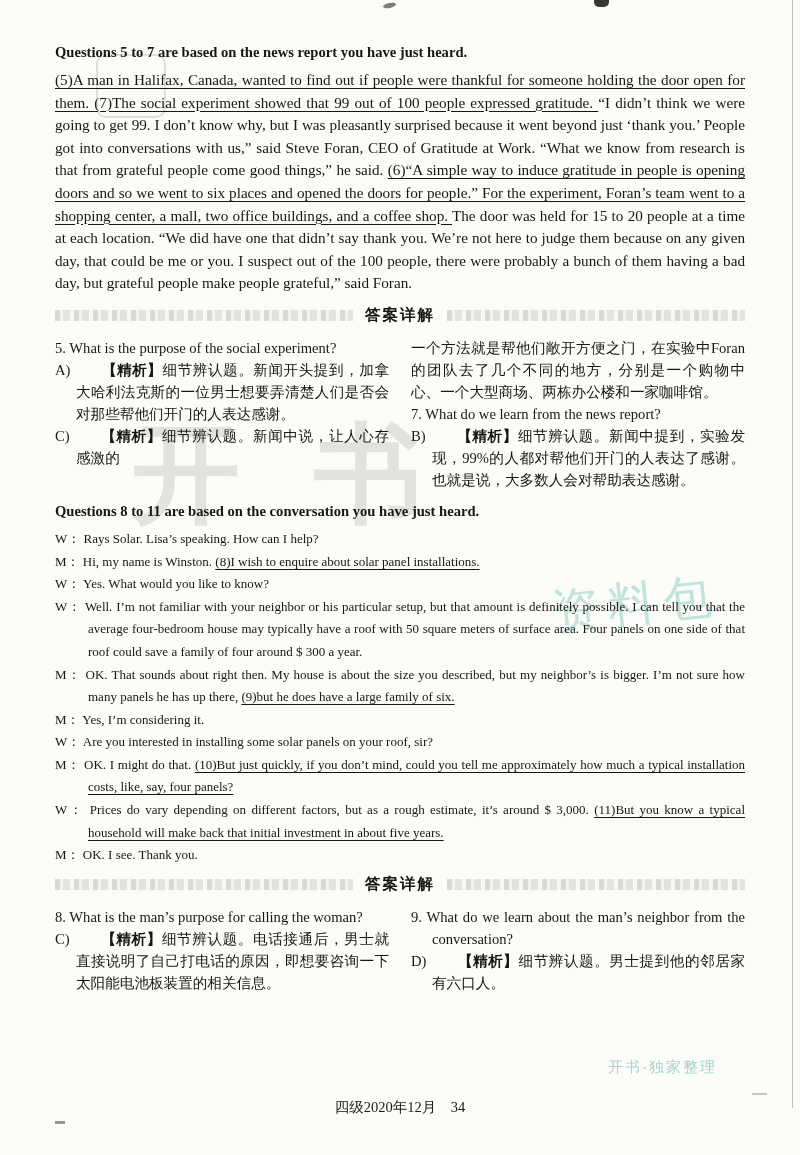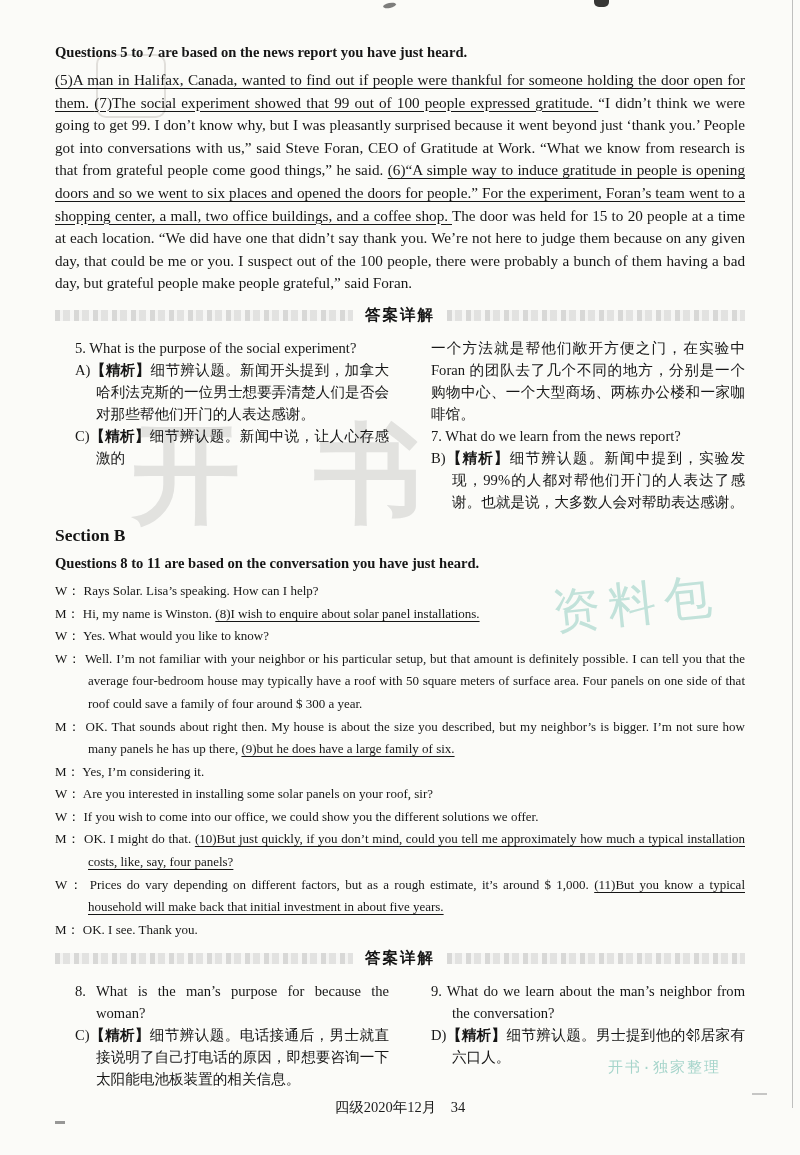--- a/index.html
+++ b/index.html
@@ -7,46 +7,46 @@
         font-family:"Liberation Serif","DejaVu Serif",serif;color:#161616;overflow:hidden;}
   .content{position:absolute;left:55px;top:42px;width:690px;}
   .bold-intro{font-weight:bold;font-size:14.6px;line-height:20px;margin:0 0 7px 0;}
   .news{font-size:15.2px;line-height:22.6px;text-align:justify;margin:0 0 10px 0;}
   .u{text-decoration:underline;text-underline-offset:3px;text-decoration-thickness:1px;}
   .band{display:flex;align-items:center;margin:7px 0 11px 0;}
   .band .strip{flex:1;height:11px;opacity:.5;
       background:repeating-linear-gradient(90deg,#b5b5b5 0 5px,#ececec 5px 8px,#c9c9c9 8px 15px,#f2f2f2 15px 19px);}
   .band .label{font-weight:bold;font-size:15.5px;padding:0 12px;letter-spacing:2px;}
   .cols{display:flex;gap:22px;font-size:14.6px;line-height:22px;text-align:justify;margin-bottom:10px;}
-  .col{flex:1;min-width:0;margin-left:20px;}
+  .col{flex:1;min-width:0;}
   .hang{padding-left:21px;text-indent:-21px;}
   .cont{padding-left:0;}
   .secb{font-weight:bold;font-size:17.5px;margin:12px 0 7px 0;}
   .dialogue{margin-top:2px;margin-bottom:4px;}
   .dl{padding-left:33px;text-indent:-33px;font-size:13px;line-height:22.6px;text-align:justify;margin:0;}
   .footer{position:absolute;left:0;right:0;top:1098px;text-align:center;font-size:14.5px;color:#1b1b1b;}
   
   .wm{position:absolute;pointer-events:none;white-space:nowrap;}
   .wm-gray{left:132px;top:402px;font-size:108px;font-weight:bold;letter-spacing:22px;
            color:rgba(135,135,135,.22);font-family:Liberation Sans, sans-serif;}
   .wm-teal1{left:552px;top:572px;font-size:48px;letter-spacing:8px;color:rgba(47,160,141,.28);
             transform:rotate(-6deg);font-family:"DejaVu Sans",sans-serif;}
   .wm-teal2{left:608px;top:1058px;font-size:15px;letter-spacing:2px;color:rgba(47,160,141,.42);
-            font-family:Liberation Mono, monospace;}
+            font-family:Liberation Sans, sans-serif;}
   
   .edge-right{position:absolute;right:7px;top:0;width:1px;height:1108px;background:#8e8e8e;opacity:.55;}
   .smudge-a{position:absolute;left:594px;top:0;width:15px;height:7px;background:#141414;
             border-radius:0 0 5px 5px;opacity:.85;}
   .smudge-b{position:absolute;left:383px;top:3px;width:13px;height:5px;background:#2a2a2a;
             border-radius:50%;opacity:.6;transform:rotate(-12deg);}
   .stamp{position:absolute;left:96px;top:54px;width:66px;height:60px;border:2px solid #a59e98;
          border-radius:10px;opacity:.3;}
   .corner-bl{position:absolute;left:55px;top:1121px;width:10px;height:3px;background:#333;opacity:.5;}
   .corner-br{position:absolute;left:752px;top:1093px;width:15px;height:2px;background:#777;opacity:.4;}
-  b{font-weight:bold;}
+  b{font-weight:bold;padding-left:31px;}
 </style>
 </head>
 <body>
 
 <div class="page">
 
   <div class="edge-right"></div>
   <div class="smudge-a"></div>
   <div class="smudge-b"></div>
   <div class="stamp"></div>
@@ -75,46 +75,44 @@
         <div class="hang"><span>A)</span><b>【精析】</b><span>细节辨认题。新闻开头提到，加拿大哈利法克斯的一位男士想要弄清楚人们是否会对那些帮他们开门的人表达感谢。</span></div>
         <div class="hang"><span>C)</span><b>【精析】</b><span>细节辨认题。新闻中说，让人心存感激的</span></div>
       </div>
       <div class="col">
         <div class="cont">一个方法就是帮他们敞开方便之门，在实验中Foran 的团队去了几个不同的地方，分别是一个购物中心、一个大型商场、两栋办公楼和一家咖啡馆。</div>
         <div class="hang"><span>7.</span> <span>What do we learn from the news report?</span></div>
         <div class="hang"><span>B)</span><b>【精析】</b><span>细节辨认题。新闻中提到，实验发现，99%的人都对帮他们开门的人表达了感谢。也就是说，大多数人会对帮助表达感谢。</span></div>
       </div>
     </div>
 
-    <div class="secb">Section B</div>
     <div class="bold-intro">Questions 8 to 11 are based on the conversation you have just heard.</div>
 
     <div class="dialogue">
       <p class="dl"><span>W：</span> <span>Rays Solar. Lisa’s speaking. How can I help?</span><span class="u"></span></p>
       <p class="dl"><span>M：</span> <span>Hi, my name is Winston. </span><span class="u">(8)I wish to enquire about solar panel installations.</span></p>
       <p class="dl"><span>W：</span> <span>Yes. What would you like to know?</span><span class="u"></span></p>
       <p class="dl"><span>W：</span> <span>Well. I’m not familiar with your neighbor or his particular setup, but that amount is definitely possible. I can tell you that the average four-bedroom house may typically have a roof with 50 square meters of surface area. Four panels on one side of that roof could save a family of four around $ 300 a year.</span><span class="u"></span></p>
       <p class="dl"><span>M：</span> <span>OK. That sounds about right then. My house is about the size you described, but my neighbor’s is bigger. I’m not sure how many panels he has up there, </span><span class="u">(9)but he does have a large family of six.</span></p>
       <p class="dl"><span>M：</span> <span>Yes, I’m considering it.</span><span class="u"></span></p>
       <p class="dl"><span>W：</span> <span>Are you interested in installing some solar panels on your roof, sir?</span><span class="u"></span></p>
-      <p class="dl"><span>W：</span> <span>If you wish to come into our office, we could show you the different solutions we offer.</span><span class="u"></span></p>
       <p class="dl"><span>M：</span> <span>OK. I might do that. </span><span class="u">(10)But just quickly, if you don’t mind, could you tell me approximately how much a typical installation costs, like, say, four panels?</span></p>
-      <p class="dl"><span>W：</span> <span>Prices do vary depending on different factors, but as a rough estimate, it’s around $ 1,000. </span><span class="u">(11)But you know a typical household will make back that initial investment in about five years.</span></p>
+      <p class="dl"><span>W：</span> <span>Prices do vary depending on different factors, but as a rough estimate, it’s around $ 3,000. </span><span class="u">(11)But you know a typical household will make back that initial investment in about five years.</span></p>
       <p class="dl"><span>M：</span> <span>OK. I see. Thank you.</span><span class="u"></span></p>
     </div>
 
     <div class="band">
       <div class="strip"></div>
       <div class="label">答案详解</div>
       <div class="strip"></div>
     </div>
 
     <div class="cols">
       <div class="col">
-        <div class="hang"><span>8.</span> <span>What is the man’s purpose for because the woman?</span></div>
+        <div class="hang"><span>8.</span> <span>What is the man’s purpose for calling the woman?</span></div>
         <div class="hang"><span>C)</span><b>【精析】</b><span>细节辨认题。电话接通后，男士就直接说明了自己打电话的原因，即想要咨询一下太阳能电池板装置的相关信息。</span></div>
       </div>
       <div class="col">
         <div class="hang"><span>9.</span> <span>What do we learn about the man’s neighbor from the conversation?</span></div>
         <div class="hang"><span>D)</span><b>【精析】</b><span>细节辨认题。男士提到他的邻居家有六口人。</span></div>
       </div>
     </div>
 
   </div>
 

